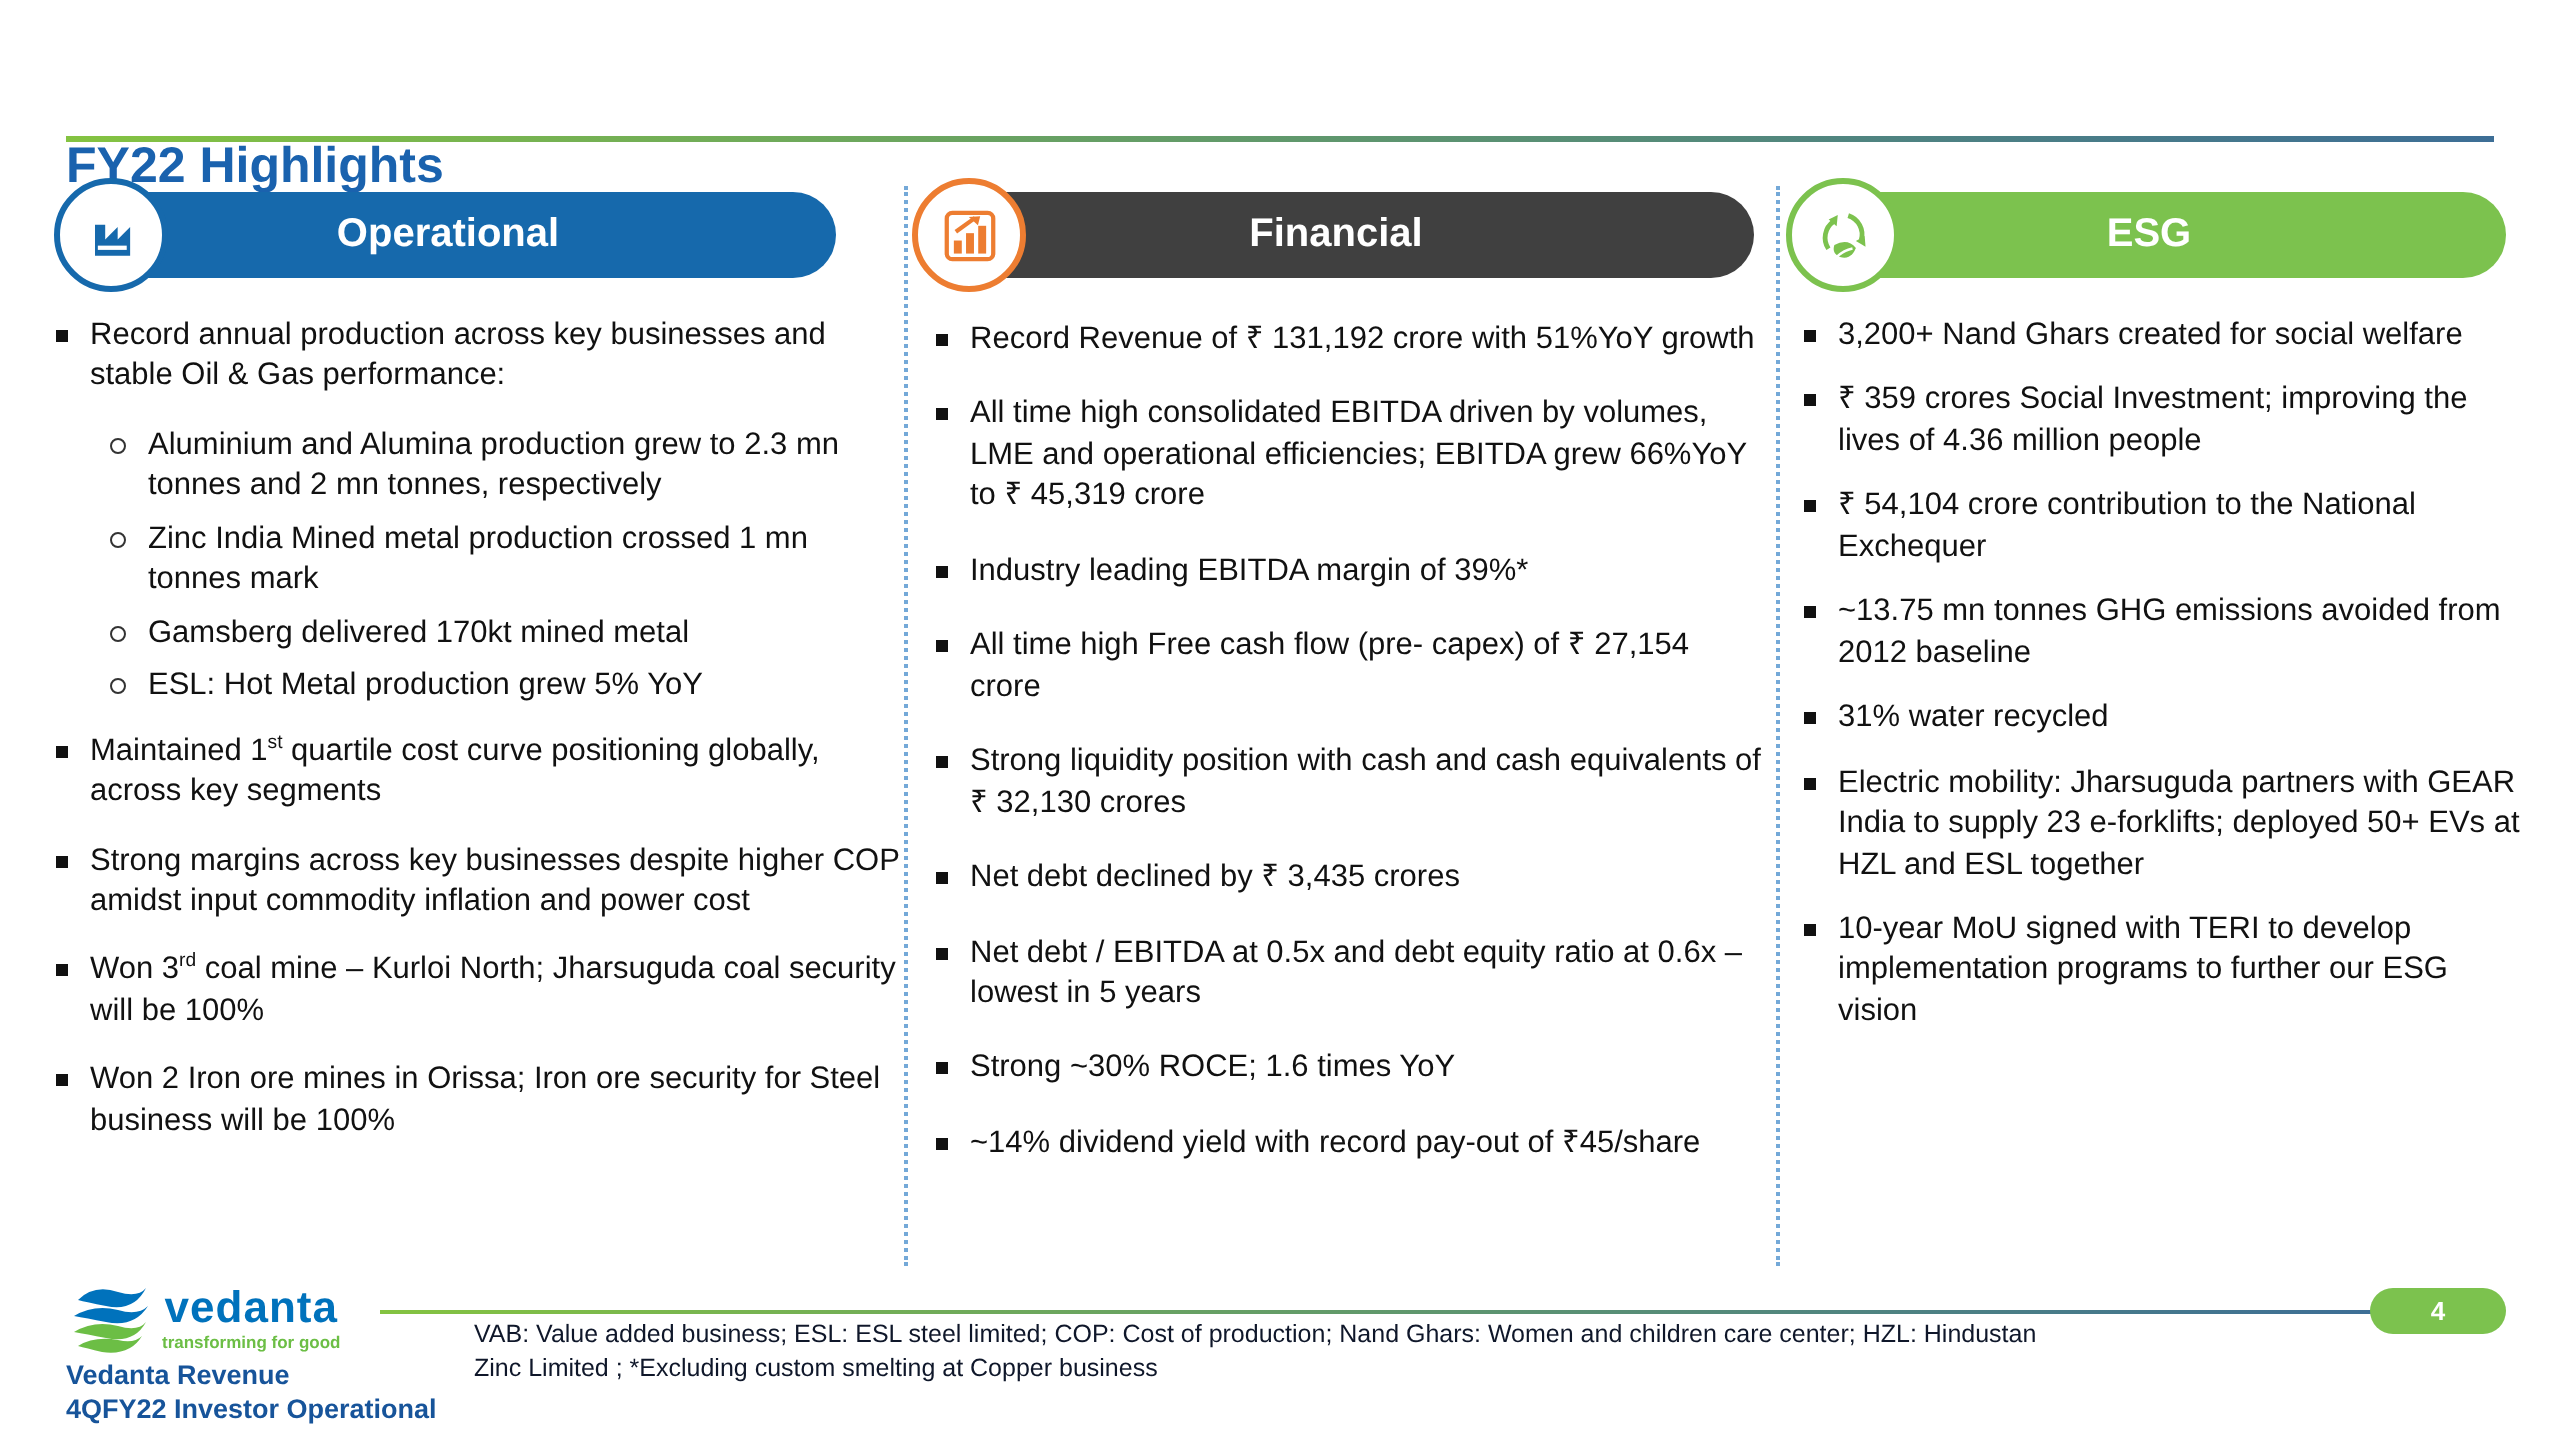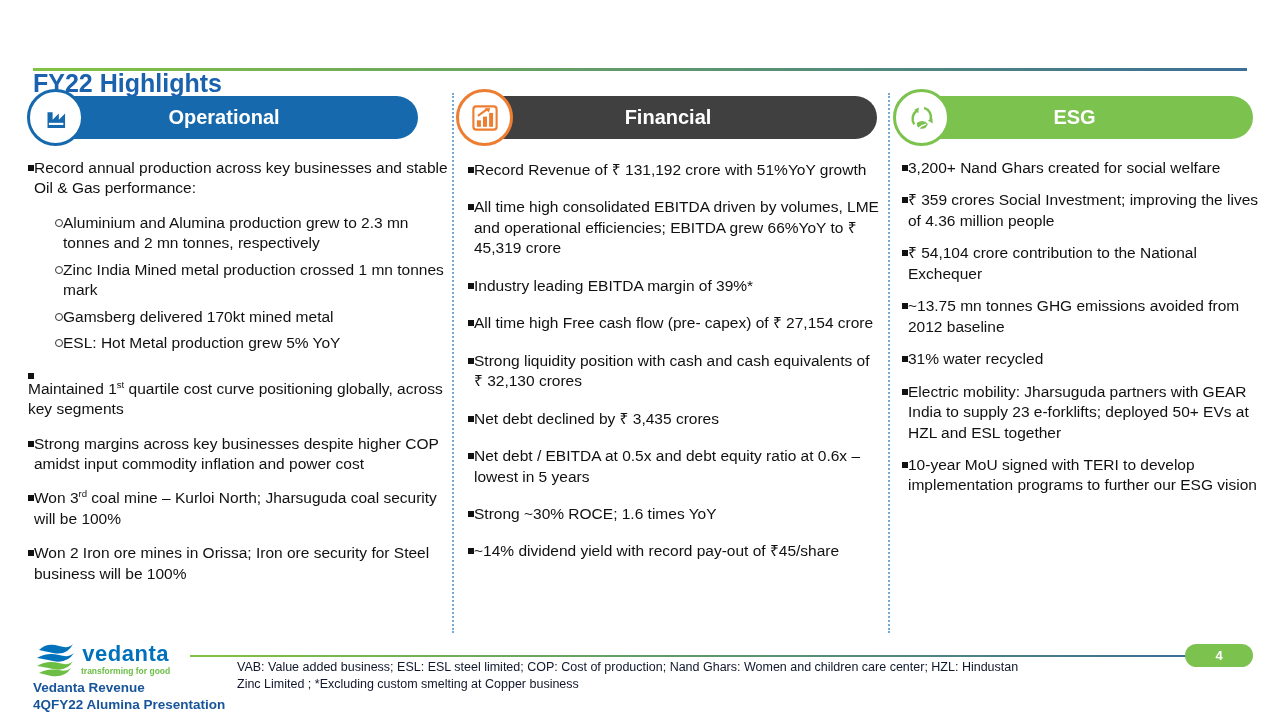--- a/index.html
+++ b/index.html
@@ -23,29 +23,29 @@
     display:flex;align-items:center;justify-content:center;font-weight:bold;font-size:20px;}
   .pill .icon-circle{position:absolute;left:-3px;top:-7px;width:57px;height:57px;border-radius:50%;
     background:#fff;border:3px solid currentColor;display:flex;align-items:center;justify-content:center;}
   .pill .icon-circle svg{width:34px;height:34px;display:block;}
   .pill1{left:30px;width:388px;} .pill2{left:459px;width:418px;} .pill3{left:896px;width:357px;}
 
   .col{position:absolute;font-size:15.5px;line-height:1.32;}
   .col1{left:28px;top:158px;width:422px;}
   .col2{left:468px;top:160px;width:414px;}
   .col3{left:902px;top:158px;width:358px;}
-  .item{display:flex;}
+  .item{display:flex;gap:11px;}
   .item .marker{flex:none;}
   .item.l1{margin-bottom:14px;}
   .col2 .item.l1{margin-bottom:17px;}
   .col3 .item.l1{margin-bottom:12px;}
   .item.l1 .marker{width:6px;height:6px;background:#111;margin-top:7px;}
   .item.l2{margin-left:27px;margin-bottom:6px;}
   .item.l2 .marker{width:8px;height:8px;border:1.3px solid #333;border-radius:50%;background:transparent;margin-top:6px;}
-  .item.l2 + .item.l1{margin-top:12px;flex-direction:column;}
+  .item.l2 + .item.l1{margin-top:12px;}
   sup{font-size:0.62em;line-height:0;}
 
   .footer-logo{position:absolute;left:33px;top:641px;display:flex;align-items:flex-start;gap:4px;}
   .footer-logo svg{width:44px;height:40px;}
   .wordmark{display:flex;flex-direction:column;align-items:center;margin-top:2px;}
   .wordmark .brand{font-size:22px;font-weight:bold;color:var(--brand-blue);letter-spacing:0.5px;line-height:1;}
   .wordmark .tagline{font-size:8.5px;font-weight:bold;color:var(--brand-green);margin-top:1px;}
   .footer-company{position:absolute;left:33px;top:679px;font-size:13.5px;font-weight:bold;color:var(--footer-blue);line-height:1.28;}
   .footnote-rule{position:absolute;left:190px;top:655px;width:998px;height:2px;
     background:linear-gradient(90deg,var(--grad-start),var(--grad-end));}
@@ -217,21 +217,21 @@
       <path d="M4 25 Q14 19 26 22 Q36 25 40 20 Q34 31 20 28 Q10 26 4 25Z" fill="#6CBE45"></path>
       <path d="M6 32 Q14 27 26 29 Q34 31 38 27 Q32 37 18 35 Q10 33 6 32Z" fill="#6CBE45"></path>
     </svg>
     <span class="wordmark">
       <span class="brand">vedanta</span>
       <span class="tagline">transforming for good</span>
     </span>
   </div>
   <div class="footer-company">
     <div>Vedanta Revenue</div>
-    <div>4QFY22 Alumina Presentation</div>
+    <div>4QFY22 Investor Operational</div>
   </div>
   <div class="footnote-rule"></div>
   <div class="footnote">
     <div>VAB: Value added business; ESL: ESL steel limited; COP: Cost of production; Nand Ghars: Women and children care center; HZL: Hindustan</div>
     <div>Zinc Limited ; *Excluding custom smelting at Copper business</div>
   </div>
   <div class="page-badge">4</div>
 
 </div>
 

